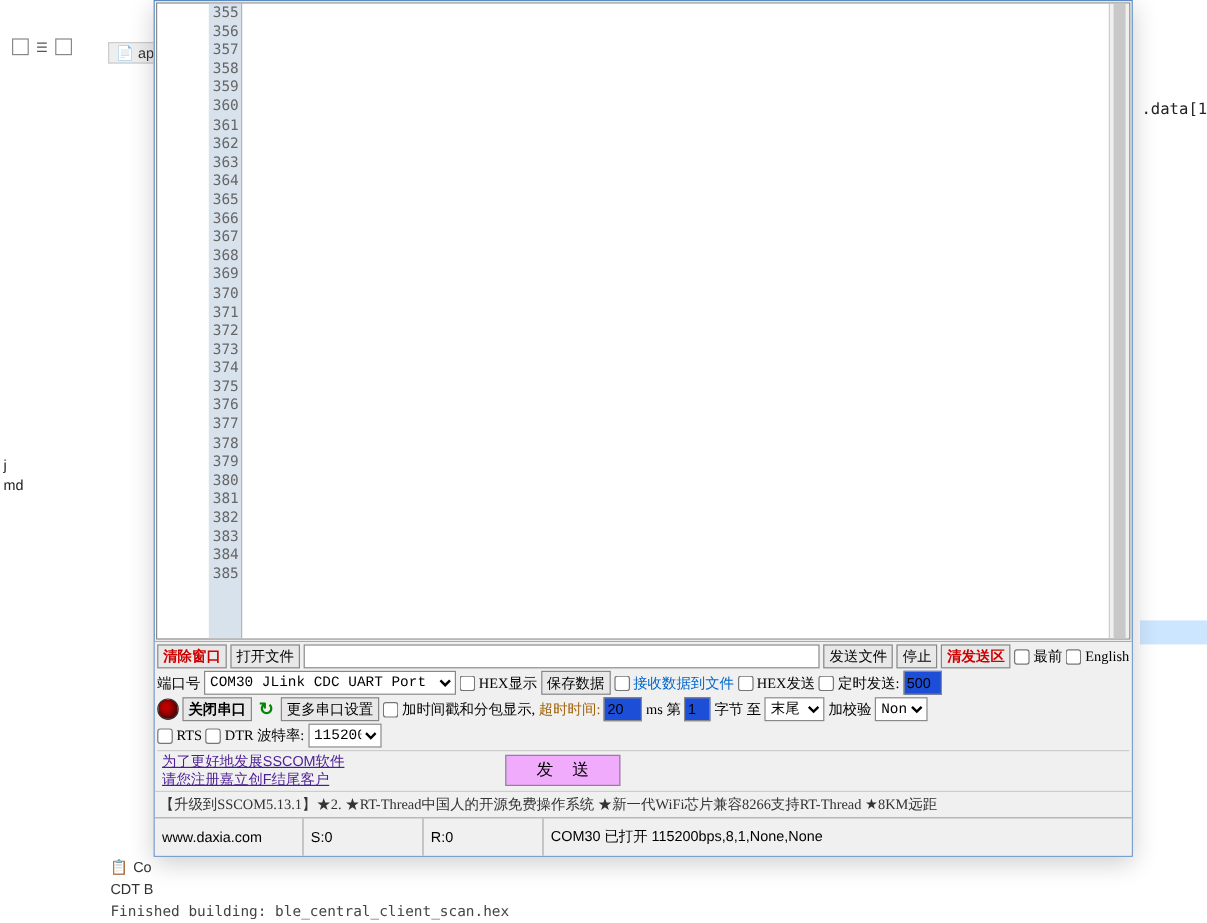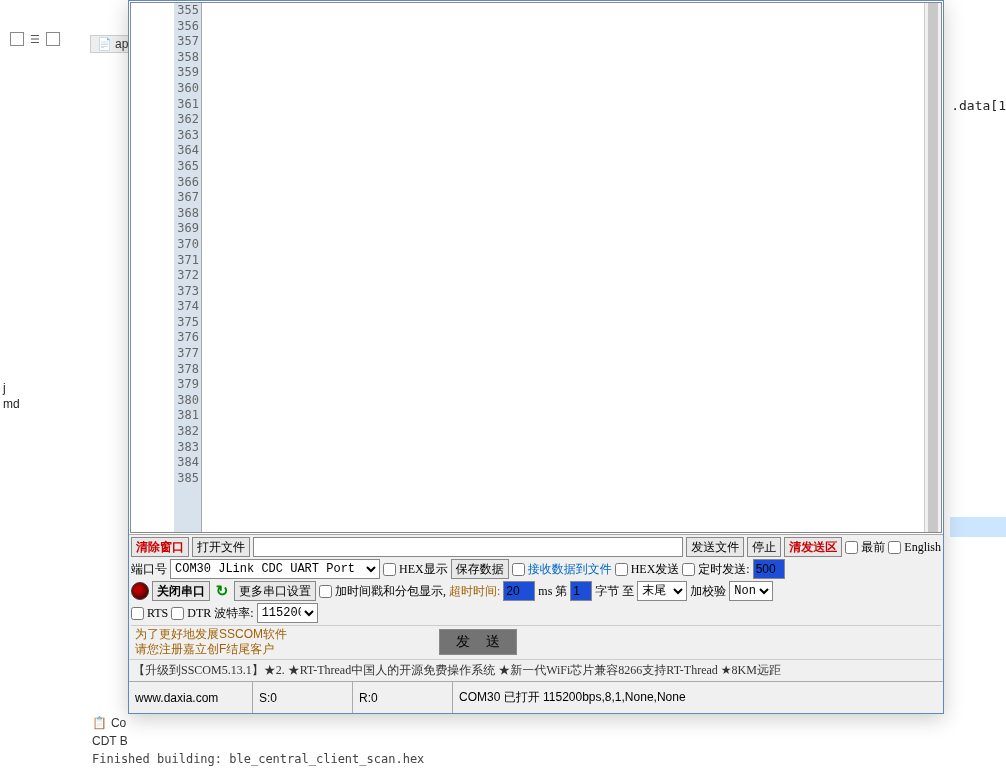--- a/index.html
+++ b/index.html
@@ -6,21 +6,21 @@
 body { font-family: "Microsoft YaHei", "SimSun", sans-serif; font-size: 13px; background: #fff; overflow: hidden; width: 1006px; height: 769px; position: relative; }
 
 .bg-host { position: absolute; left: 0; top: 0; width: 1006px; height: 769px; background: #fff; color: #333; }
 .bg-tb { position: absolute; left: 0; top: 25px; width: 90px; height: 28px; display: flex; align-items: center; gap: 6px; padding-left: 10px; }
 .bg-tb span { font-size: 11px; color: #555; }
 .bg-ico { width: 14px; height: 14px; border: 1px solid #888; display: inline-block; }
 .bg-tabs { position: absolute; left: 90px; top: 35px; display: flex; gap: 4px; }
 .bg-tab { background: #eee; border: 1px solid #ccc; padding: 1px 6px; font-size: 12px; display: flex; align-items: center; gap: 3px; }
 .bg-left { position: absolute; left: 0; top: 380px; font-size: 12px; color: #222; }
 .bg-left div { padding: 1px 3px; }
-.bg-code { position: absolute; right: 0; top: 98px; font-family: Consolas, monospace; font-size: 13px; color: #222; }
+.bg-code { position: absolute; right: 0; top: 84px; font-family: Consolas, monospace; font-size: 13px; color: #222; }
 .bg-sel { position: absolute; right: 0; top: 517px; width: 56px; height: 20px; background: #cde6ff; }
 .bg-bot-tab { position: absolute; left: 92px; top: 716px; font-size: 12px; display: flex; align-items: center; gap: 4px; }
 .bg-botline { position: absolute; left: 92px; top: 734px; font-size: 12px; color: #333; }
 .bg-status { position: absolute; left: 92px; top: 752px; font-family: Consolas, monospace; font-size: 12px; color: #444; }
 
 .win { position: absolute; left: 128px; top: 0; width: 816px; height: 714px; background: #fff; border: 1px solid #5a8bc4; box-shadow: 0 5px 20px rgba(0,0,0,.2); display: flex; flex-direction: column; }
 .titlebar { height: 30px; background: #fff; display: flex; align-items: center; padding: 0 2px 0 6px; border-bottom: 1px solid #ddd; }
 .app-icon { width: 16px; height: 16px; margin-right: 6px; position: relative; }
 .app-icon::before, .app-icon::after { content: ""; position: absolute; bottom: 0; width: 5px; background: #4a7bb5; }
 .app-icon::before { left: 2px; height: 14px; }
@@ -46,22 +46,22 @@
 .input-long { flex: 1; border: 1px solid #888; height: 20px; padding: 0 2px; background: #fff; }
 .lbl { font-family: "SimSun", serif; }
 .sel { border: 1px solid #888; height: 20px; font-family: Liberation Mono, monospace; font-size: 12px; background: #fff; }
 .inp-sm { border: 1px solid #888; height: 20px; width: 32px; background: #1d4ed8; text-align: left; padding: 0 2px; font-size: 12px; }
 .chk { width: 13px; height: 13px; }
 .icon-circle { width: 18px; height: 18px; border-radius: 50%; background: radial-gradient(circle at 40% 40%, #b00 20%, #500 70%); border: 1px solid #333; display: inline-block; }
 .icon-refresh { width: 18px; height: 18px; display: inline-flex; align-items: center; justify-content: center; color: #080; font-size: 15px; font-weight: bold; cursor: pointer; }
 .gray { color: #a16207; }
 
 .ad-row { background: #f0f0f0; display: flex; align-items: center; height: 32px; padding: 0 4px; gap: 2px; border-top: 1px solid #ccc; }
-.ad-txt { font-size: 12px; color: #a16207; line-height: 1.2; }
-.send-big { border: 1px solid #888; background: #737373; width: 78px; height: 26px; font-size: 14px; letter-spacing: 6px; padding-left: 6px; cursor: pointer; }
+.ad-txt { font-size: 12px; color: #4c1d95; line-height: 1.2; text-decoration: underline; }
+.send-big { border: 1px solid #888; background: #f0abfc; width: 96px; height: 26px; font-size: 14px; letter-spacing: 6px; padding-left: 6px; cursor: pointer; }
 
 .promo { background: #f0f0f0; border-top: 1px solid #ccc; padding: 2px 4px; font-size: 12px; color: #333; white-space: nowrap; overflow: hidden; font-family: "SimSun", serif; }
 .stat-bar { background: #f0f0f0; border-top: 1px solid #aaa; display: flex; height: 32px; font-size: 12px; }
 .stat-cell { border-right: 1px solid #aaa; padding: 1px 6px; display: flex; align-items: center; }
 </style>
 </head>
 <body>
 
 <div class="bg-host">
   <div class="bg-tb">

